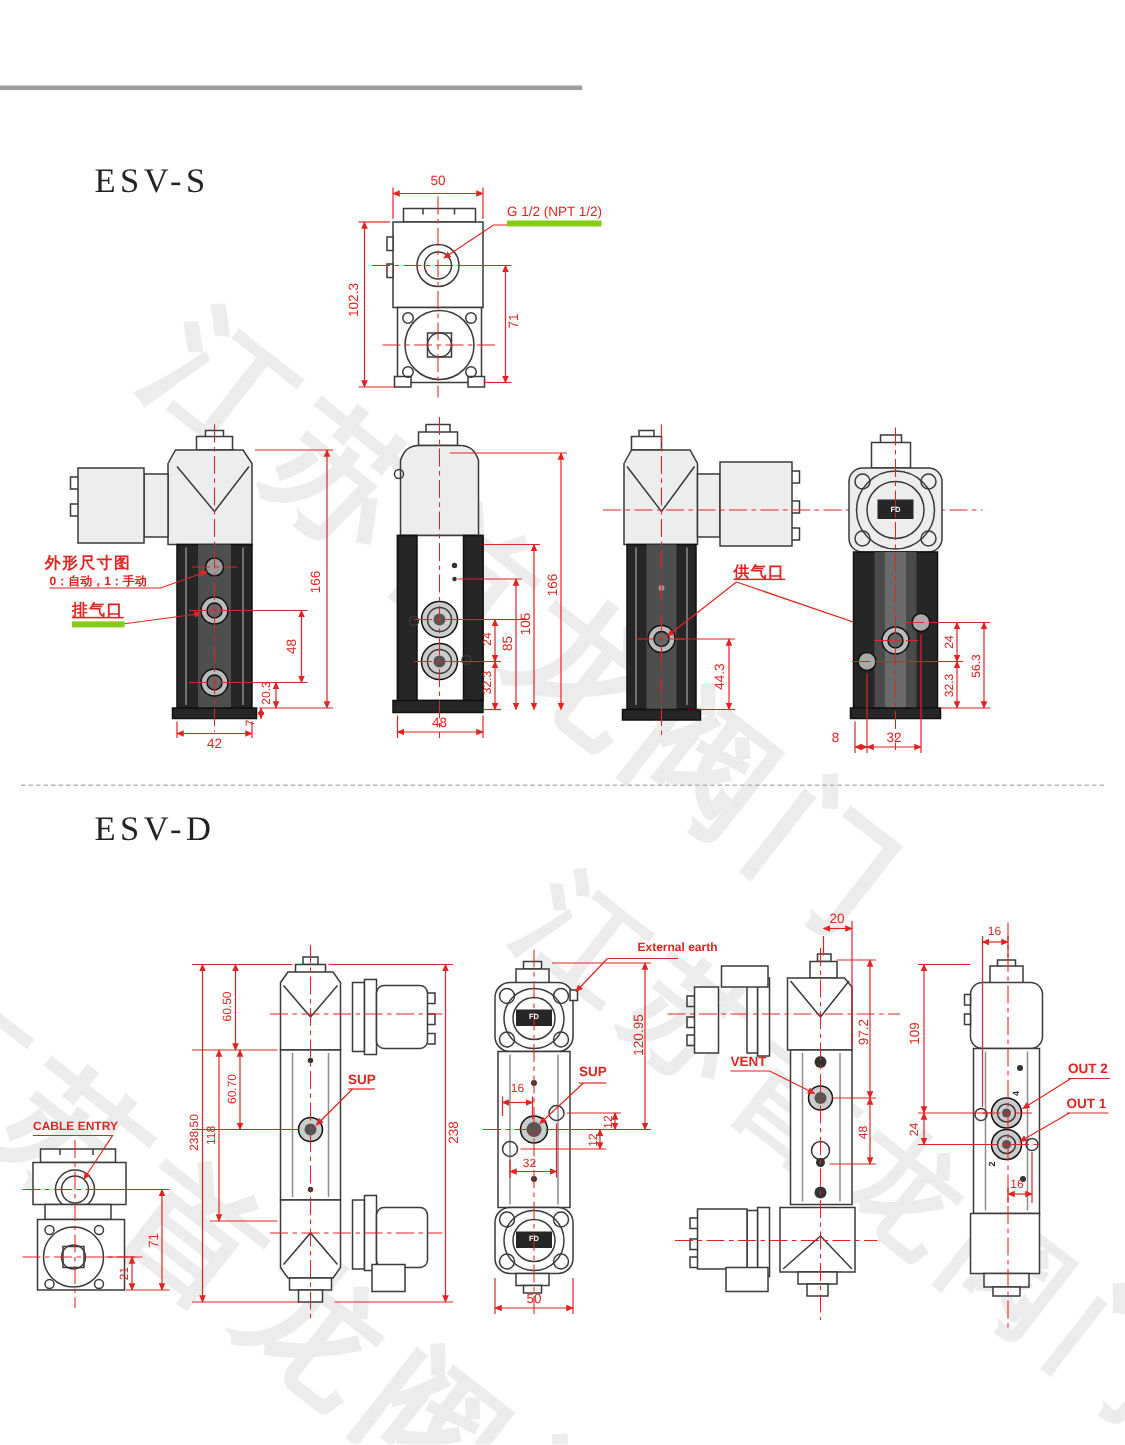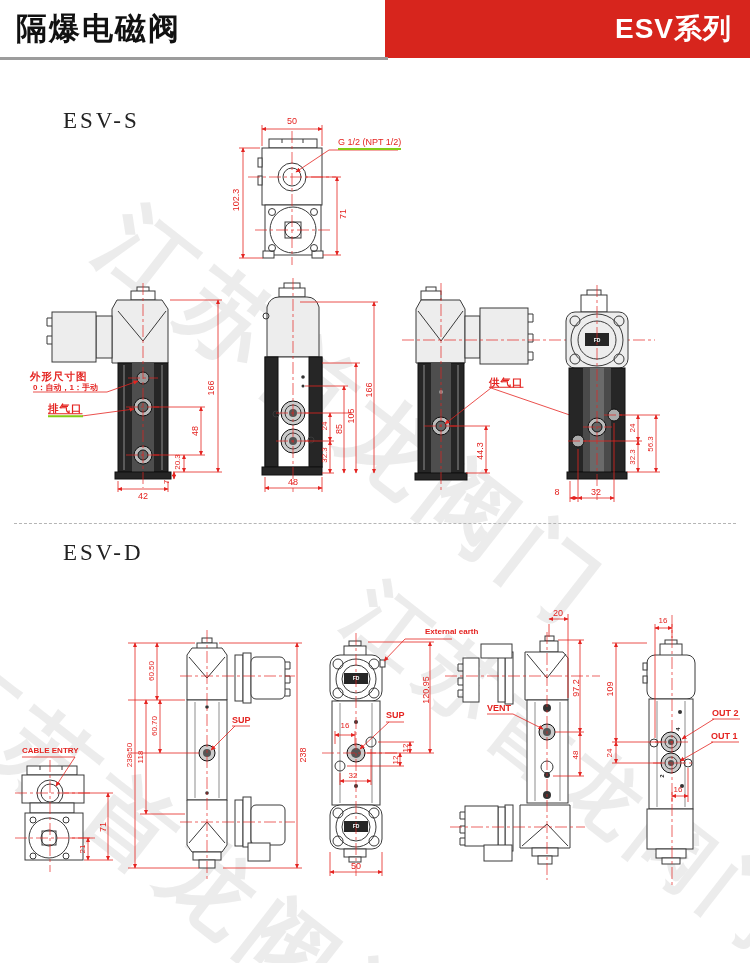--- a/index.html
+++ b/index.html
@@ -17,21 +17,21 @@
         padding:3px 13px;font-size:18px;font-weight:600;color:#1a1a1a;background:#fff;z-index:4;}
   .model{position:absolute;font-family:"Liberation Serif","DejaVu Serif",serif;font-size:23px;
          letter-spacing:3px;color:#222;z-index:4;margin-left:28px;}
   
   .d{position:absolute;color:#e42320;font-size:9px;line-height:1;white-space:nowrap;
      transform:translate(-50%,-50%);z-index:5;}
   .d.v{transform:translate(-50%,-50%) rotate(-90deg);}
   .d.s{font-size:8px;}
   .d.l{transform:translate(0,-50%);}
   .d.cj{font-size:10.5px;font-weight:bold;letter-spacing:1px;}
-  .d.u{border-bottom:2px solid #84cc16;padding-bottom:1px;}
+  .d.u{border-bottom:4px solid #84cc16;padding-bottom:1px;}
   .logo{position:absolute;color:#fff;font-size:5px;font-weight:bold;transform:translate(-50%,-50%);z-index:6;letter-spacing:0;}
   .pnum{position:absolute;color:#222;font-size:6px;font-weight:bold;transform:translate(-50%,-50%) rotate(-90deg);z-index:6;}
   
   #div1{position:absolute;left:14px;top:523px;width:722px;border-top:1.5px dashed #b5b5b5;}
   
   .wm{position:absolute;font-weight:bold;color:rgba(135,135,135,0.16);font-size:92px;letter-spacing:10px;
       white-space:nowrap;transform-origin:left top;transform:rotate(38deg);z-index:0;pointer-events:none;}
   svg#art{position:absolute;left:0;top:0;z-index:2;}
   
   .bk{fill:none;stroke:#3a3a3a;stroke-width:1;}
@@ -44,26 +44,20 @@
 </style>
 </head>
 <body>
 
 <div id="page">
 
   <div class="wm" style="left:150px;top:180px;">江苏首龙阀门</div>
   <div class="wm" style="left:-30px;top:620px;">江苏首龙阀门</div>
   <div class="wm" style="left:390px;top:560px;font-size:80px;">江苏首龙阀门</div>
 
-  <div id="hdr">
-    <div class="title">隔爆电磁阀</div>
-    <div class="redblk">
-      <span class="series">ESV系列</span>
-    </div>
-  </div>
   <div id="rule"></div>
 
   <div class="model" style="left:35px;top:108px;">ESV-S</div>
   <div class="model" style="left:35px;top:540px;">ESV-D</div>
   <div id="div1"></div>
 
   <svg id="art" width="750" height="963" viewBox="0 0 750 963">
     <defs>
       <marker id="a" viewBox="0 0 10 10" refX="8" refY="5" markerWidth="7" markerHeight="7" orient="auto-start-reverse">
         <path d="M0 1L9 5L0 9z" fill="#e42320"></path>

